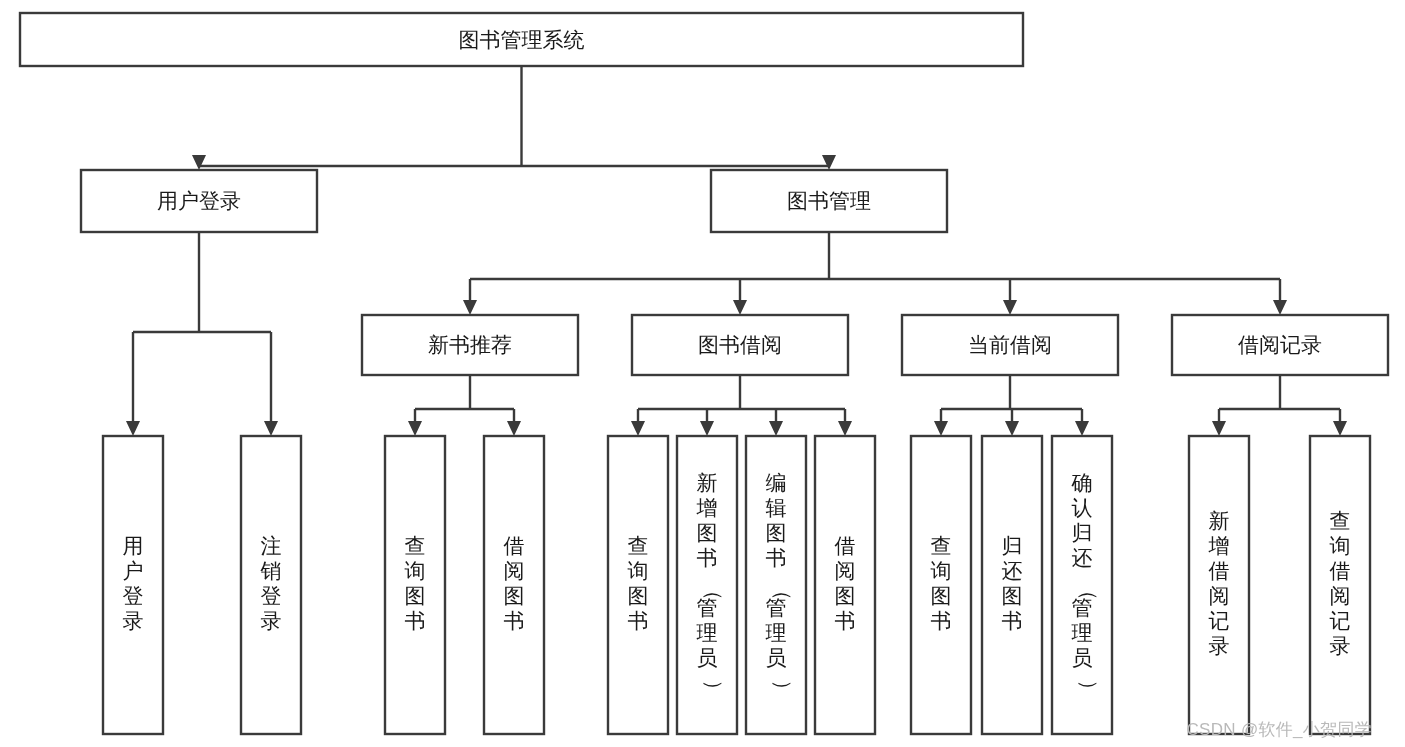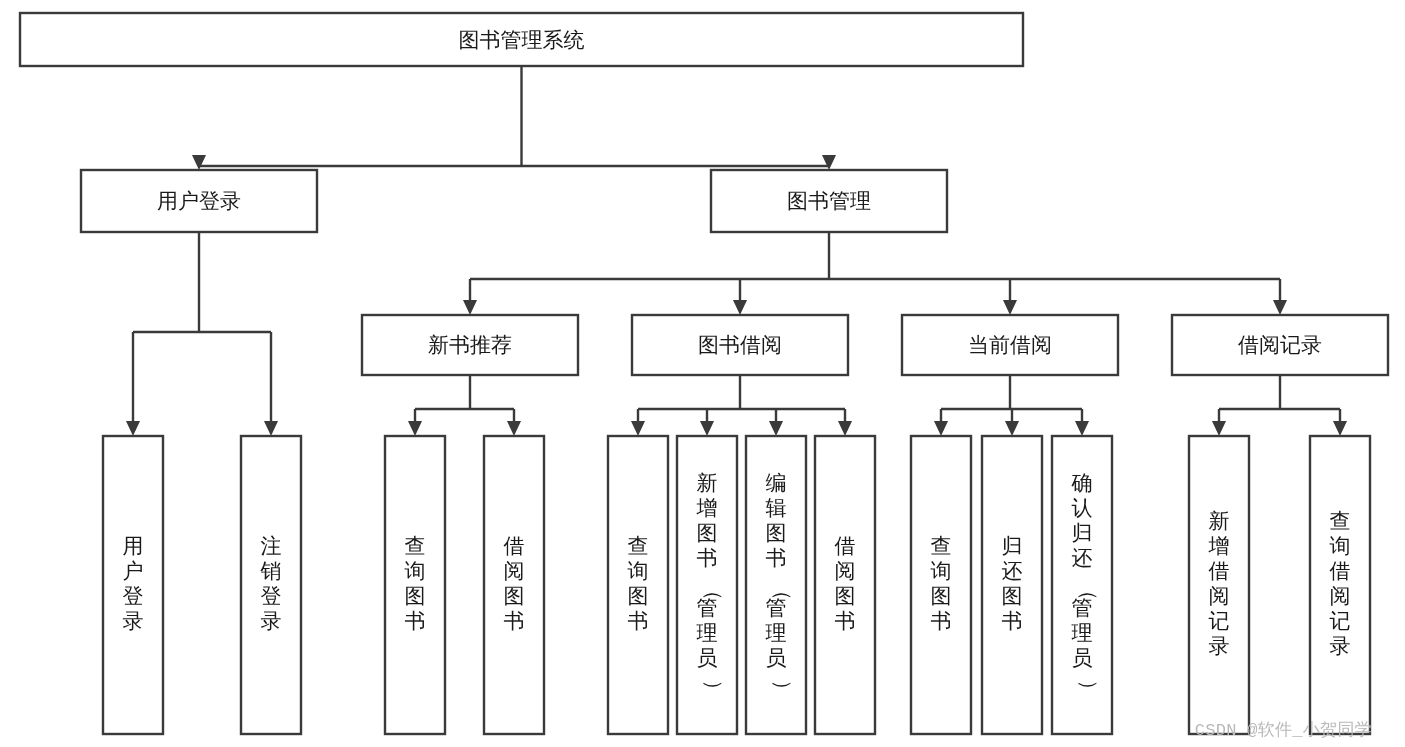--- a/index.html
+++ b/index.html
@@ -51,21 +51,21 @@
   .node-label-v {
     font-family: "DejaVu Sans", "Liberation Sans", sans-serif;
     font-size: 21px;
     fill: #1a1a1a;
     text-anchor: middle;
   }
   .watermark {
     position: absolute;
     right: 14px;
     bottom: 6px;
-    font-family: Liberation Mono, monospace;
+    font-family: Liberation Sans, sans-serif;
     font-size: 17px;
     color: #b9b9b9;
     letter-spacing: 0.3px;
     white-space: nowrap;
     user-select: none;
   }
 </style>
 </head>
 <body>
 

